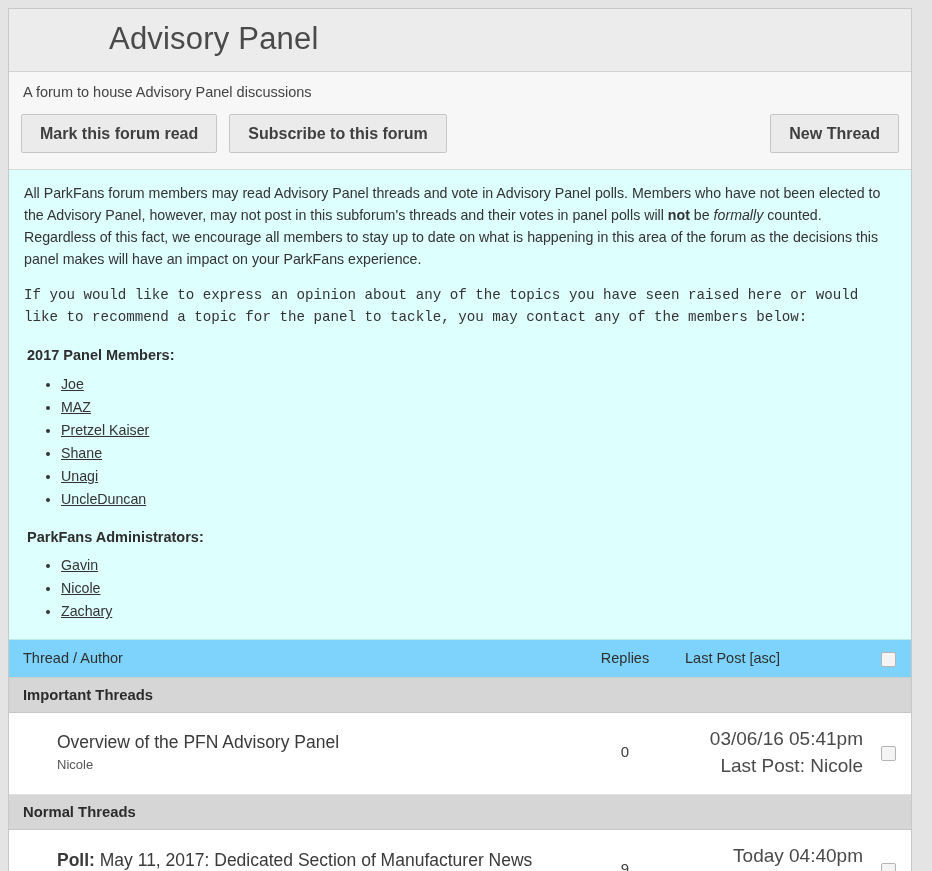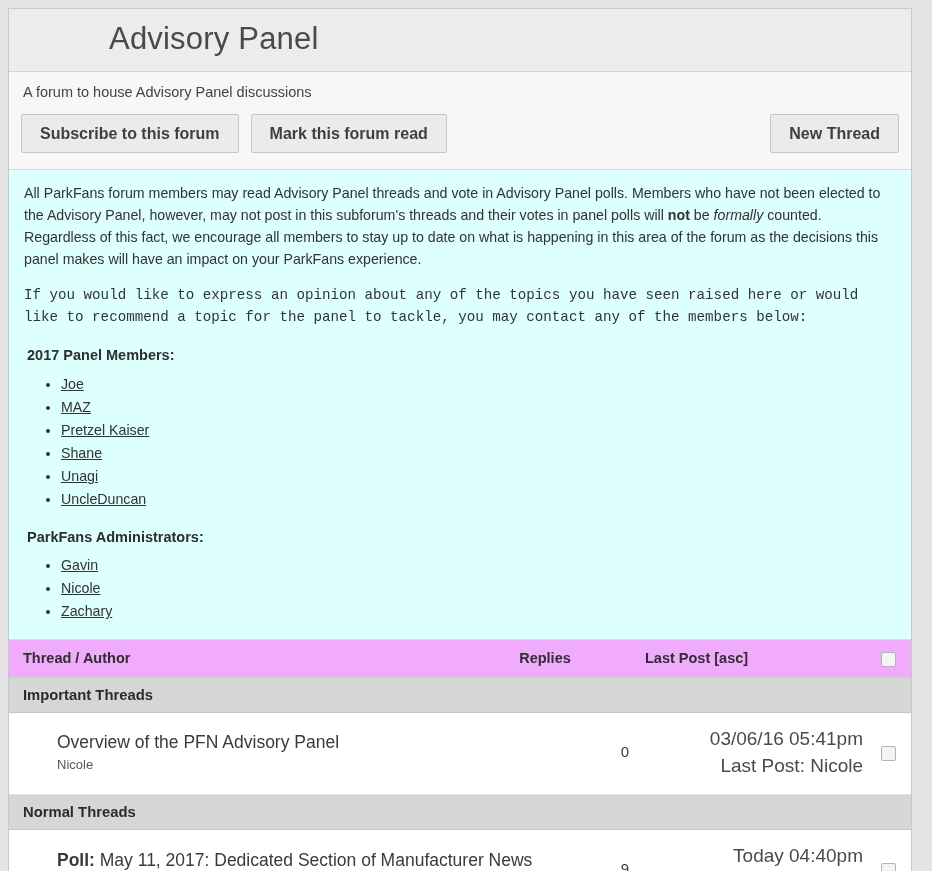--- a/index.html
+++ b/index.html
@@ -92,27 +92,26 @@
   .notice li { margin: 0 0 1px 0; }
   .notice li a {
     color: #333;
     text-decoration: underline;
     font-size: 14.2px;
   }
   
   .thead {
     display: flex;
     align-items: center;
-    background: #f0abfc;
+    background: #7dd3fc;
     border-bottom: 1px solid #cfcfcf;
     padding: 10px 0;
     font-size: 14.5px;
-    font-weight: bold;
+    font-weight: normal;
     color: #2f2f2f;
-    gap: 40px;
   }
   .col-thread { padding-left: 14px; flex: 1 1 auto; }
   .col-replies { width: 120px; text-align: center; }
   .col-lastpost { width: 180px; text-align: left; }
   .col-check { width: 46px; text-align: center; }
   .checkbox {
     width: 15px;
     height: 15px;
     display: inline-block;
     border: 1px solid #b4b4b4;
@@ -173,22 +172,22 @@
 <div id="page">
   <div class="forum-wrap">
 
     <div class="title-bar">
       <h1>Advisory Panel</h1>
     </div>
 
     <div class="desc-bar">
       <p class="desc-text">A forum to house Advisory Panel discussions</p>
       <div class="btn-row">
+        <span class="btn">Mark this forum read</span>
         <span class="btn">Subscribe to this forum</span>
-        <span class="btn">Mark this forum read</span>
         <span class="spacer"></span>
         <span class="btn">New Thread</span>
       </div>
     </div>
 
     <div class="notice">
       <p>
         <span>All ParkFans forum members may read Advisory Panel threads and vote in Advisory Panel polls. Members who have not been elected to the Advisory Panel, however, may not post in this subforum's threads and their votes in panel polls will </span><b>not</b><span> be </span><i>formally</i><span> counted. Regardless of this fact, we encourage all members to stay up to date on what is happening in this area of the forum as the decisions this panel makes will have an impact on your ParkFans experience.</span>
       </p>
       <p>If you would like to express an opinion about any of the topics you have seen raised here or would like to recommend a topic for the panel to tackle, you may contact any of the members below:</p>

